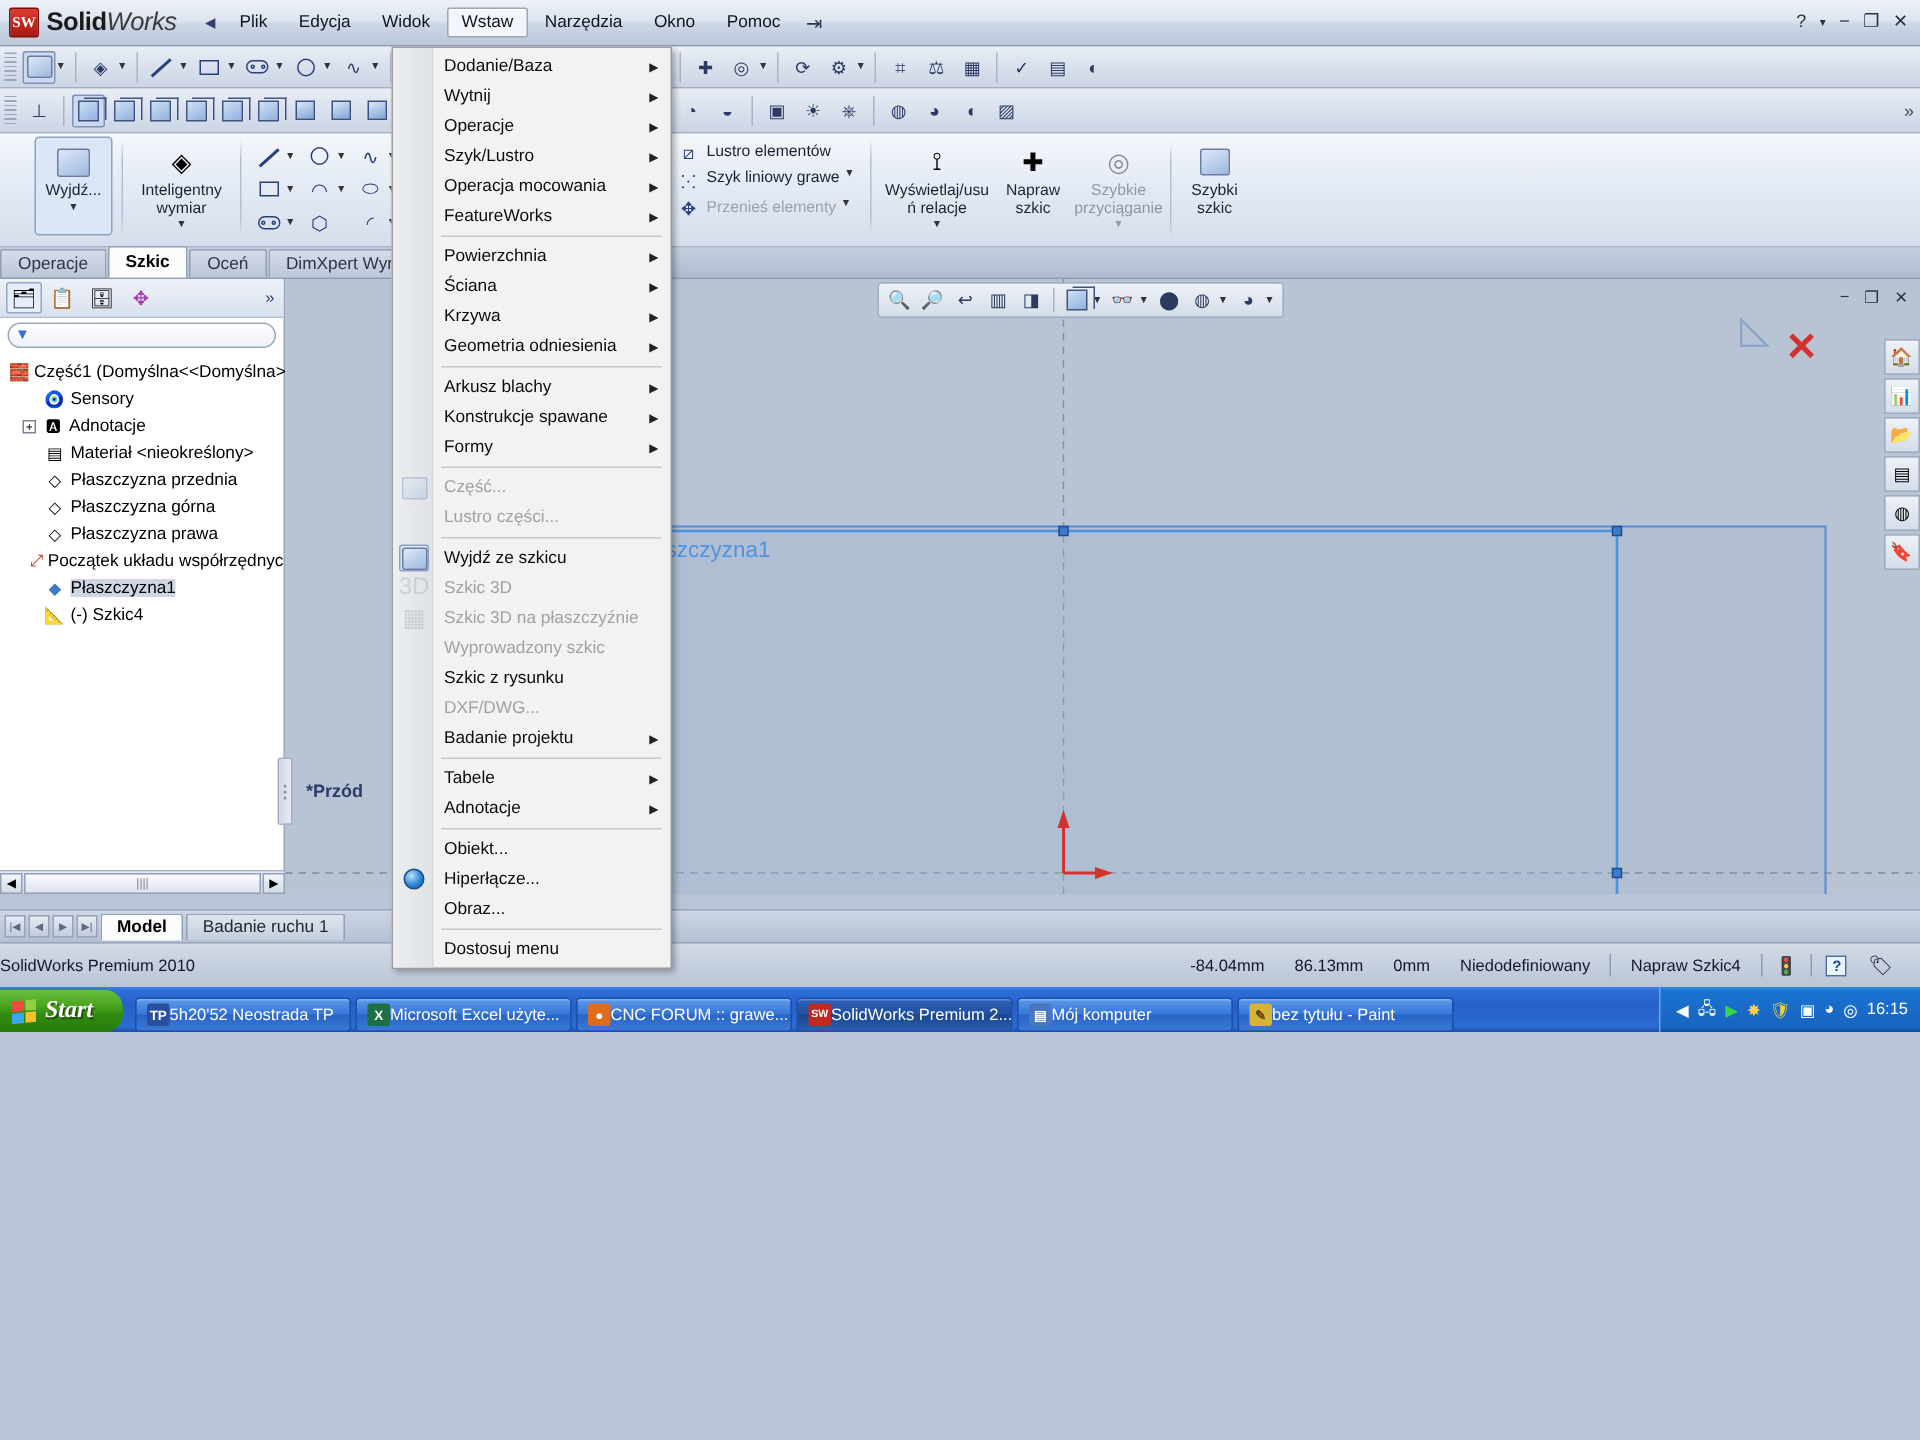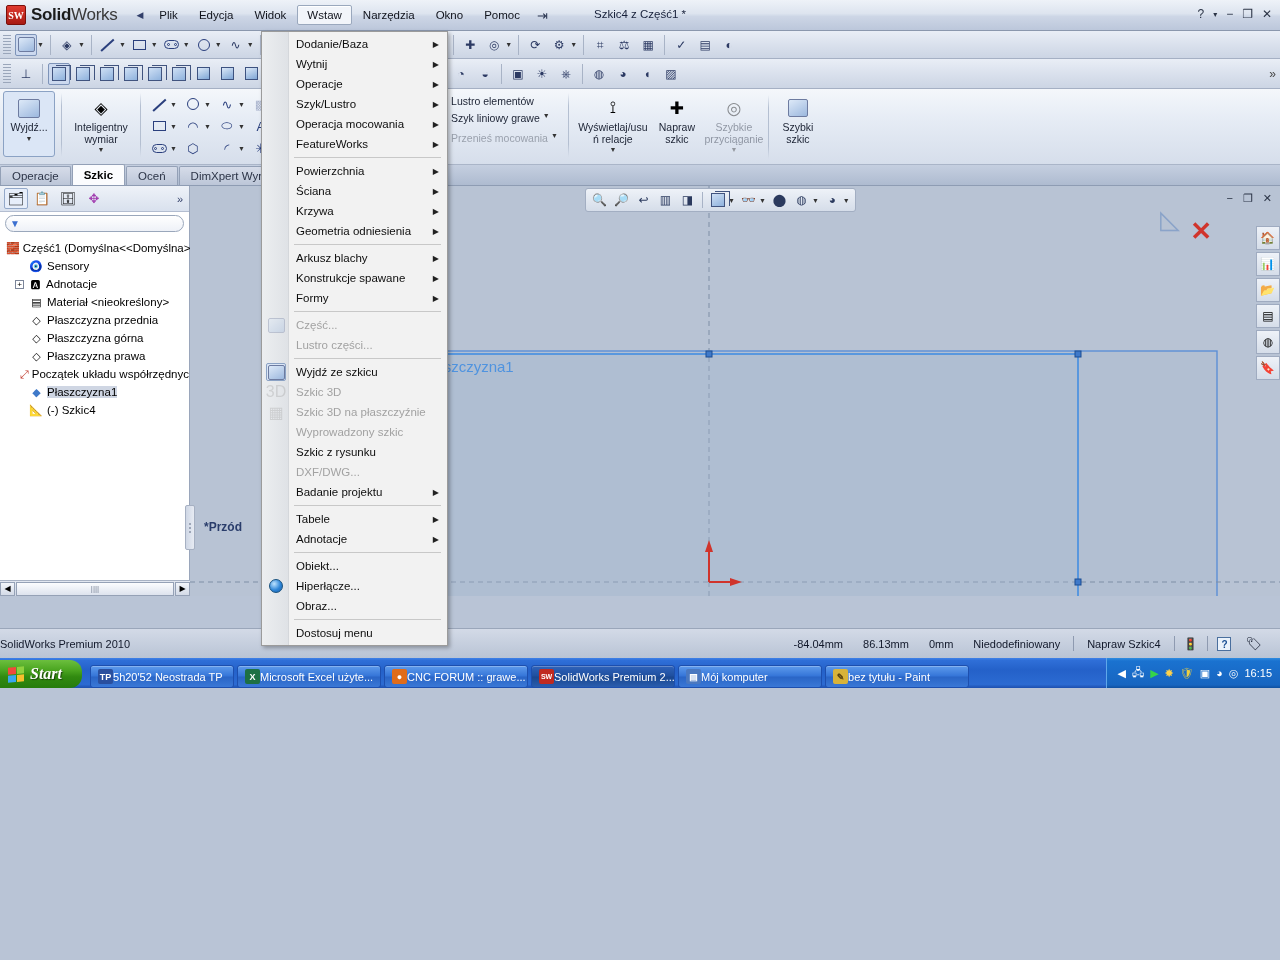--- a/index.html
+++ b/index.html
@@ -21,21 +21,21 @@
   }
   .sw-logo{ display:flex; align-items:center; padding-left:6px; gap:5px;}
   .sw-badge{
     width:20px;height:20px;background:linear-gradient(180deg,#e03a30,#a81a12);
     border:1px solid #7a0f0a; border-radius:2px; color:#fff; font-weight:bold;
     font-size:10px; display:flex;align-items:center;justify-content:center;
     font-family:"Liberation Serif",serif;
   }
   .sw-name{ font-size:17px; letter-spacing:-.3px; font-family:"Liberation Sans",sans-serif;}
   .sw-name b{ font-weight:bold; color:#1a1a1a;}
-  .sw-name span{ font-weight:normal; color:#3a3a3a;}
+  .sw-name span{ font-weight:normal; color:#3a3a3a;font-style:italic;}
   .menubar{ display:flex; align-items:center; margin-left:14px; gap:1px; height:31px;}
   .mb-arrow{ color:#33406b; font-size:9px; padding:0 5px;}
   .mi{
     padding:3px 9px; font-size:11.5px; color:#10131c; cursor:default;
     border:1px solid transparent; border-radius:2px;
   }
   .mi.open{
     background:#f2f5fa; border:1px solid #9aa8bd;
     box-shadow:inset 0 1px 0 #fff;
   }
@@ -90,21 +90,21 @@
     overflow:hidden;
   }
   .cgrp{ display:flex; align-items:flex-start; height:76px; padding:2px 3px;}
   .cgsep{ width:1px; height:64px; margin:4px 3px;
     background:linear-gradient(180deg,transparent,#b4bfd1 20%,#b4bfd1 80%,transparent);}
   .bigbtn{
     width:52px; min-height:66px; display:flex; flex-direction:column; align-items:center;
     padding-top:4px; border:1px solid transparent; border-radius:3px; cursor:default;
     text-align:center;
   }
-  .bigbtn.act{ background:#dbe6f6; border:1px solid #8ba2c4;}
+  .bigbtn.act{ background:#dbe6f6; border:1px solid #8ba2c4;margin-left:20px;}
   .bigbtn.dis{ opacity:.42;}
   .bigbtn .ic{ height:24px; display:flex;align-items:center;justify-content:center; font-size:17px;}
   .bigbtn .lb{ font-size:10.5px; line-height:11.5px; color:#1b2233; margin-top:2px; word-break:break-word;}
   .bigbtn .dd{ font-size:7px;color:#333; margin-top:1px;}
   .wbtn{ width:76px; }
   .smgrid{ display:grid; grid-template-columns:repeat(4,auto); gap:0 2px; padding-top:2px;}
   .smcell{ display:flex;align-items:center;}
   .smbtn{ width:24px;height:22px;display:flex;align-items:center;justify-content:center;
           border:1px solid transparent;border-radius:2px;color:#2a3f7d;font-size:13px;cursor:default;}
   .txtcol{ display:flex;flex-direction:column; justify-content:center; padding:4px 2px 0 2px; gap:3px;}
@@ -284,21 +284,20 @@
       <div class="mb-arrow">◀</div>
       <div class="mi">Plik</div>
       <div class="mi">Edycja</div>
       <div class="mi">Widok</div>
       <div class="mi open">Wstaw</div>
       <div class="mi">Narzędzia</div>
       <div class="mi">Okno</div>
       <div class="mi">Pomoc</div>
       <div class="pin-icon">⇥</div>
     </div>
-    <div class="doctitle">Szkic4 z Część1 *</div>
     <div class="winbtns">
       <div>?</div>
       <div style="font-size:8px">▾</div>
       <div>−</div>
       <div>❐</div>
       <div>✕</div>
     </div>
   </div>
 
   <div class="tbrow r1">
@@ -520,21 +519,21 @@
             <span class="ti">⧄</span>
             <span>Lustro elementów</span>
           </div>
         <div class="txtrow">
             <span class="ti">⁙</span>
             <span>Szyk liniowy grawe</span>
             <span class="tcar">▼</span>
           </div>
         <div class="txtrow dis">
             <span class="ti">✥</span>
-            <span>Przenieś mocowania</span>
+            <span>Przenieś elementy</span>
             <span class="tcar">▼</span>
           </div>
       </div>
     </div>
     <div class="cgsep"></div>
     <div class="cgrp">
       <div class="bigbtn wbtn">
         <div class="ic">⟟</div>
         <div class="lb">Wyświetlaj/usuń relacje</div>
         <div class="dd">▼</div>
@@ -710,20 +709,28 @@
     <div style="position:absolute;right:0;top:40px;width:24px;display:flex;flex-direction:column;gap:2px">
       <div style="width:24px;height:24px;background:linear-gradient(180deg,#eef2f8,#d5dde9);border:1px solid #9fabc0;display:flex;align-items:center;justify-content:center;font-size:12px">🏠</div>
       <div style="width:24px;height:24px;background:linear-gradient(180deg,#eef2f8,#d5dde9);border:1px solid #9fabc0;display:flex;align-items:center;justify-content:center;font-size:12px">📊</div>
       <div style="width:24px;height:24px;background:linear-gradient(180deg,#eef2f8,#d5dde9);border:1px solid #9fabc0;display:flex;align-items:center;justify-content:center;font-size:12px">📂</div>
       <div style="width:24px;height:24px;background:linear-gradient(180deg,#eef2f8,#d5dde9);border:1px solid #9fabc0;display:flex;align-items:center;justify-content:center;font-size:12px">▤</div>
       <div style="width:24px;height:24px;background:linear-gradient(180deg,#eef2f8,#d5dde9);border:1px solid #9fabc0;display:flex;align-items:center;justify-content:center;font-size:12px">◍</div>
       <div style="width:24px;height:24px;background:linear-gradient(180deg,#eef2f8,#d5dde9);border:1px solid #9fabc0;display:flex;align-items:center;justify-content:center;font-size:12px">🔖</div>
     </div>
   </div>
 
+  <div class="mtabbar">
+    <div class="navb">|◀</div>
+    <div class="navb">◀</div>
+    <div class="navb">▶</div>
+    <div class="navb">▶|</div>
+    <div class="mtab active">Model</div>
+    <div class="mtab">Badanie ruchu 1</div>
+  </div>
 
   <div class="statusbar">
     <div class="sb-left">SolidWorks Premium 2010</div>
     <div class="sb-right">
       <div class="sbcell">-84.04mm</div>
       <div class="sbcell">86.13mm</div>
       <div class="sbcell">0mm</div>
       <div class="sbcell">Niedodefiniowany</div>
       <div class="sbdiv"></div>
       <div class="sbcell">Napraw Szkic4</div>

